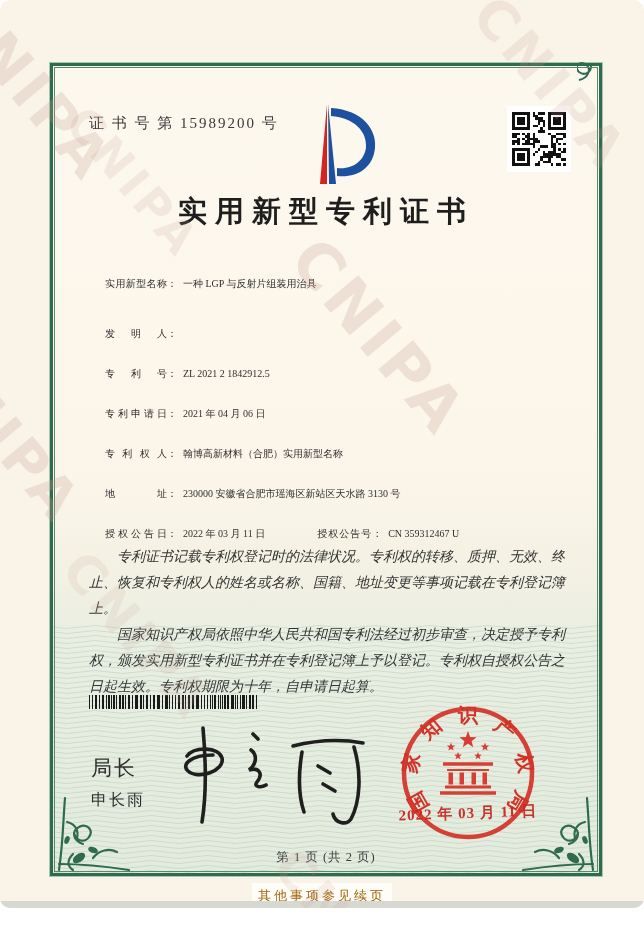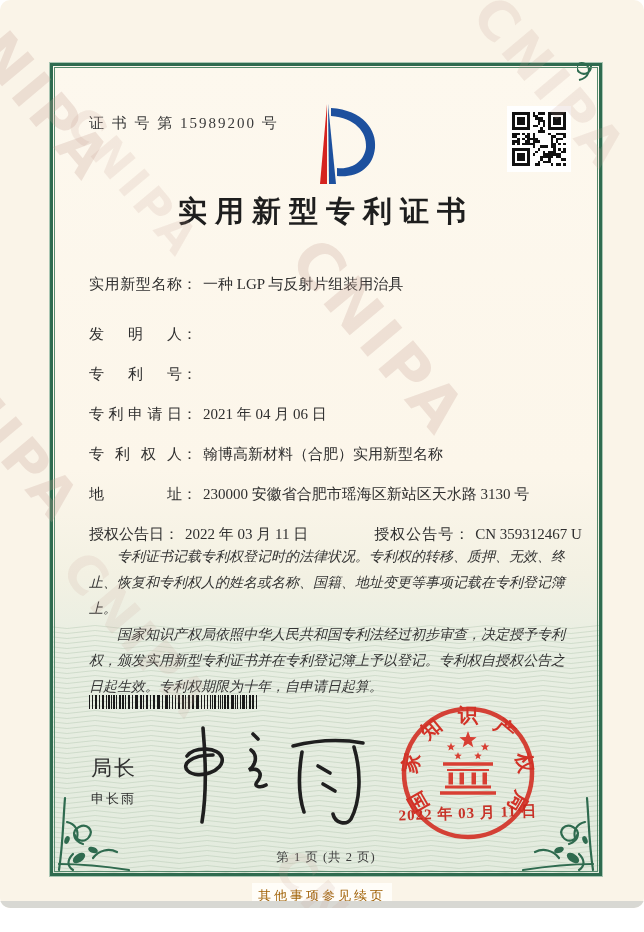--- a/index.html
+++ b/index.html
@@ -19,34 +19,34 @@
   .frame::after{content:"";position:absolute;inset:1px;border:1px solid #578a6d;pointer-events:none;}
   #waves{position:absolute;left:0;bottom:0;opacity:.55;}
 
   .cert-no{position:absolute;left:36px;top:48px;font-size:15px;letter-spacing:2px;color:#3a3a3a;}
   #logo{position:absolute;left:212px;top:30px;}
   .qr-box{position:absolute;right:28px;top:40px;width:64px;height:66px;background:#fff;
           display:flex;align-items:center;justify-content:center;}
   .title{position:absolute;left:0;top:126px;width:100%;text-align:center;font-size:29px;
          font-weight:bold;letter-spacing:8px;color:#1e1e1e;}
 
-  .fields{position:absolute;left:36px;top:206px;right:26px;font-size:15px;color:#2f2f2f;}
+  .fields{position:absolute;left:52px;top:206px;right:26px;font-size:10px;color:#2f2f2f;}
   .frow{display:flex;line-height:24px;margin-bottom:16px;white-space:nowrap;}
   .frow.gap{margin-bottom:26px;}
   .flabel{display:inline-block;width:6.2em;text-align:justify;text-align-last:justify;}
-  .flabel2{display:inline-block;letter-spacing:1px;margin-left:66px;}
+  .flabel2{display:inline-block;letter-spacing:1px;margin-left:52px;}
   .fvalue{margin-left:6px;}
 
   .body-text{position:absolute;left:36px;right:30px;top:478px;font-size:14px;font-style:italic;
              line-height:26px;color:#333;}
   .body-text p{margin:0;text-indent:2em;}
 
   #barcode{position:absolute;left:36px;top:629px;}
   .director{position:absolute;left:38px;top:688px;font-size:21px;color:#2e2e2e;letter-spacing:2px;font-family:Liberation Mono, monospace;}
-  .director-name{position:absolute;left:38px;top:724px;font-size:13px;color:#2e2e2e;letter-spacing:2px;}
+  .director-name{position:absolute;left:38px;top:724px;font-size:16px;color:#2e2e2e;letter-spacing:2px;}
   #signature{position:absolute;left:112px;top:648px;}
   #seal{position:absolute;left:330px;top:622px;}
   .seal-date{position:absolute;left:322px;top:738px;width:186px;text-align:center;font-size:15px;
              font-weight:bold;color:rgba(198,40,30,.95);letter-spacing:1px;transform:rotate(-2deg);}
   .page-no{position:absolute;left:0;top:783px;width:100%;text-align:center;font-size:12.5px;color:#3c3c3c;letter-spacing:1px;}
 
   .corner{position:absolute;}
   .cont-note{position:absolute;left:50%;top:883px;transform:translateX(-50%);background:#fffdf8;
              padding:4px 6px;font-size:13px;color:#a16207;letter-spacing:3px;white-space:nowrap;}
 </style>
@@ -292,20 +292,21 @@
           <span>：</span>
         <span class="fvalue">一种 LGP 与反射片组装用治具</span>
       </div>
       <div class="frow">
         <span class="flabel">发明人</span>
           <span>：</span>
       </div>
       <div class="frow">
         <span class="flabel">专利号</span>
           <span>：</span>
+        <span class="fvalue">ZL 2021 2 1842912.5</span>
       </div>
       <div class="frow">
         <span class="flabel">专利申请日</span>
           <span>：</span>
         <span class="fvalue">2021 年 04 月 06 日</span>
       </div>
       <div class="frow">
         <span class="flabel">专利权人</span>
           <span>：</span>
         <span class="fvalue">翰博高新材料（合肥）实用新型名称</span>

